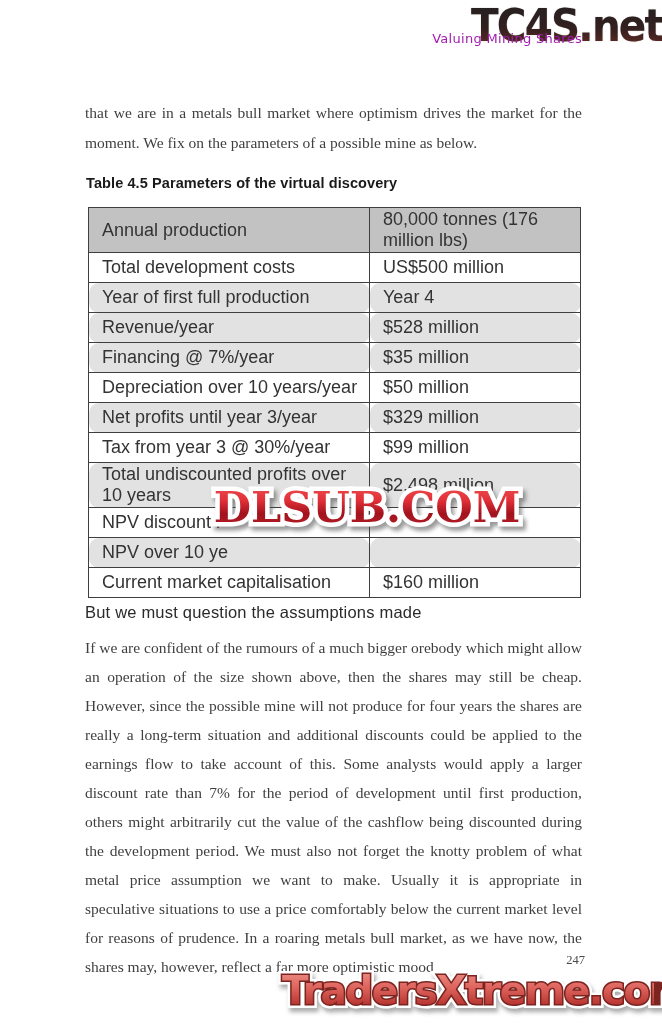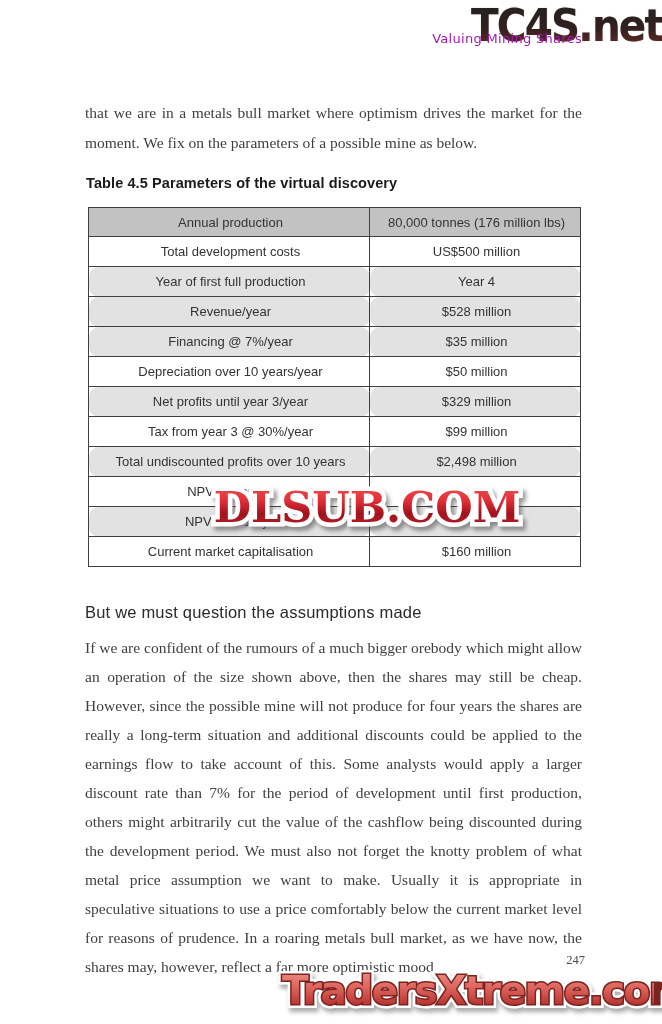--- a/index.html
+++ b/index.html
@@ -47,21 +47,21 @@
   .section-heading {
     position:absolute; left:85px; top:603px;
     font-family:"Liberation Sans", sans-serif; font-size:16.5px;
     font-weight:normal; color:#2b2b2b; letter-spacing:.2px;
   }
 
   
   table.params {
     position:absolute; left:88px; top:207px; width:493px;
     border-collapse:collapse;
-    font-family:"Liberation Sans", sans-serif; font-size:13px; color:#333;text-align:center;
+    font-family:"Liberation Sans", sans-serif; font-size:18px; color:#333;
   }
   table.params td {
     border:1px solid #3f3f3f; height:30px;
     padding:1px 10px 1px 13px; background:#ffffff; vertical-align:middle;
   }
   table.params td:first-child { width:281px; }
   table.params tr.hdr td { background:#c2c2c2; height:29px; }
   table.params tr.alt td { background:#e2e2e2;border-radius:10px; }
 
   

